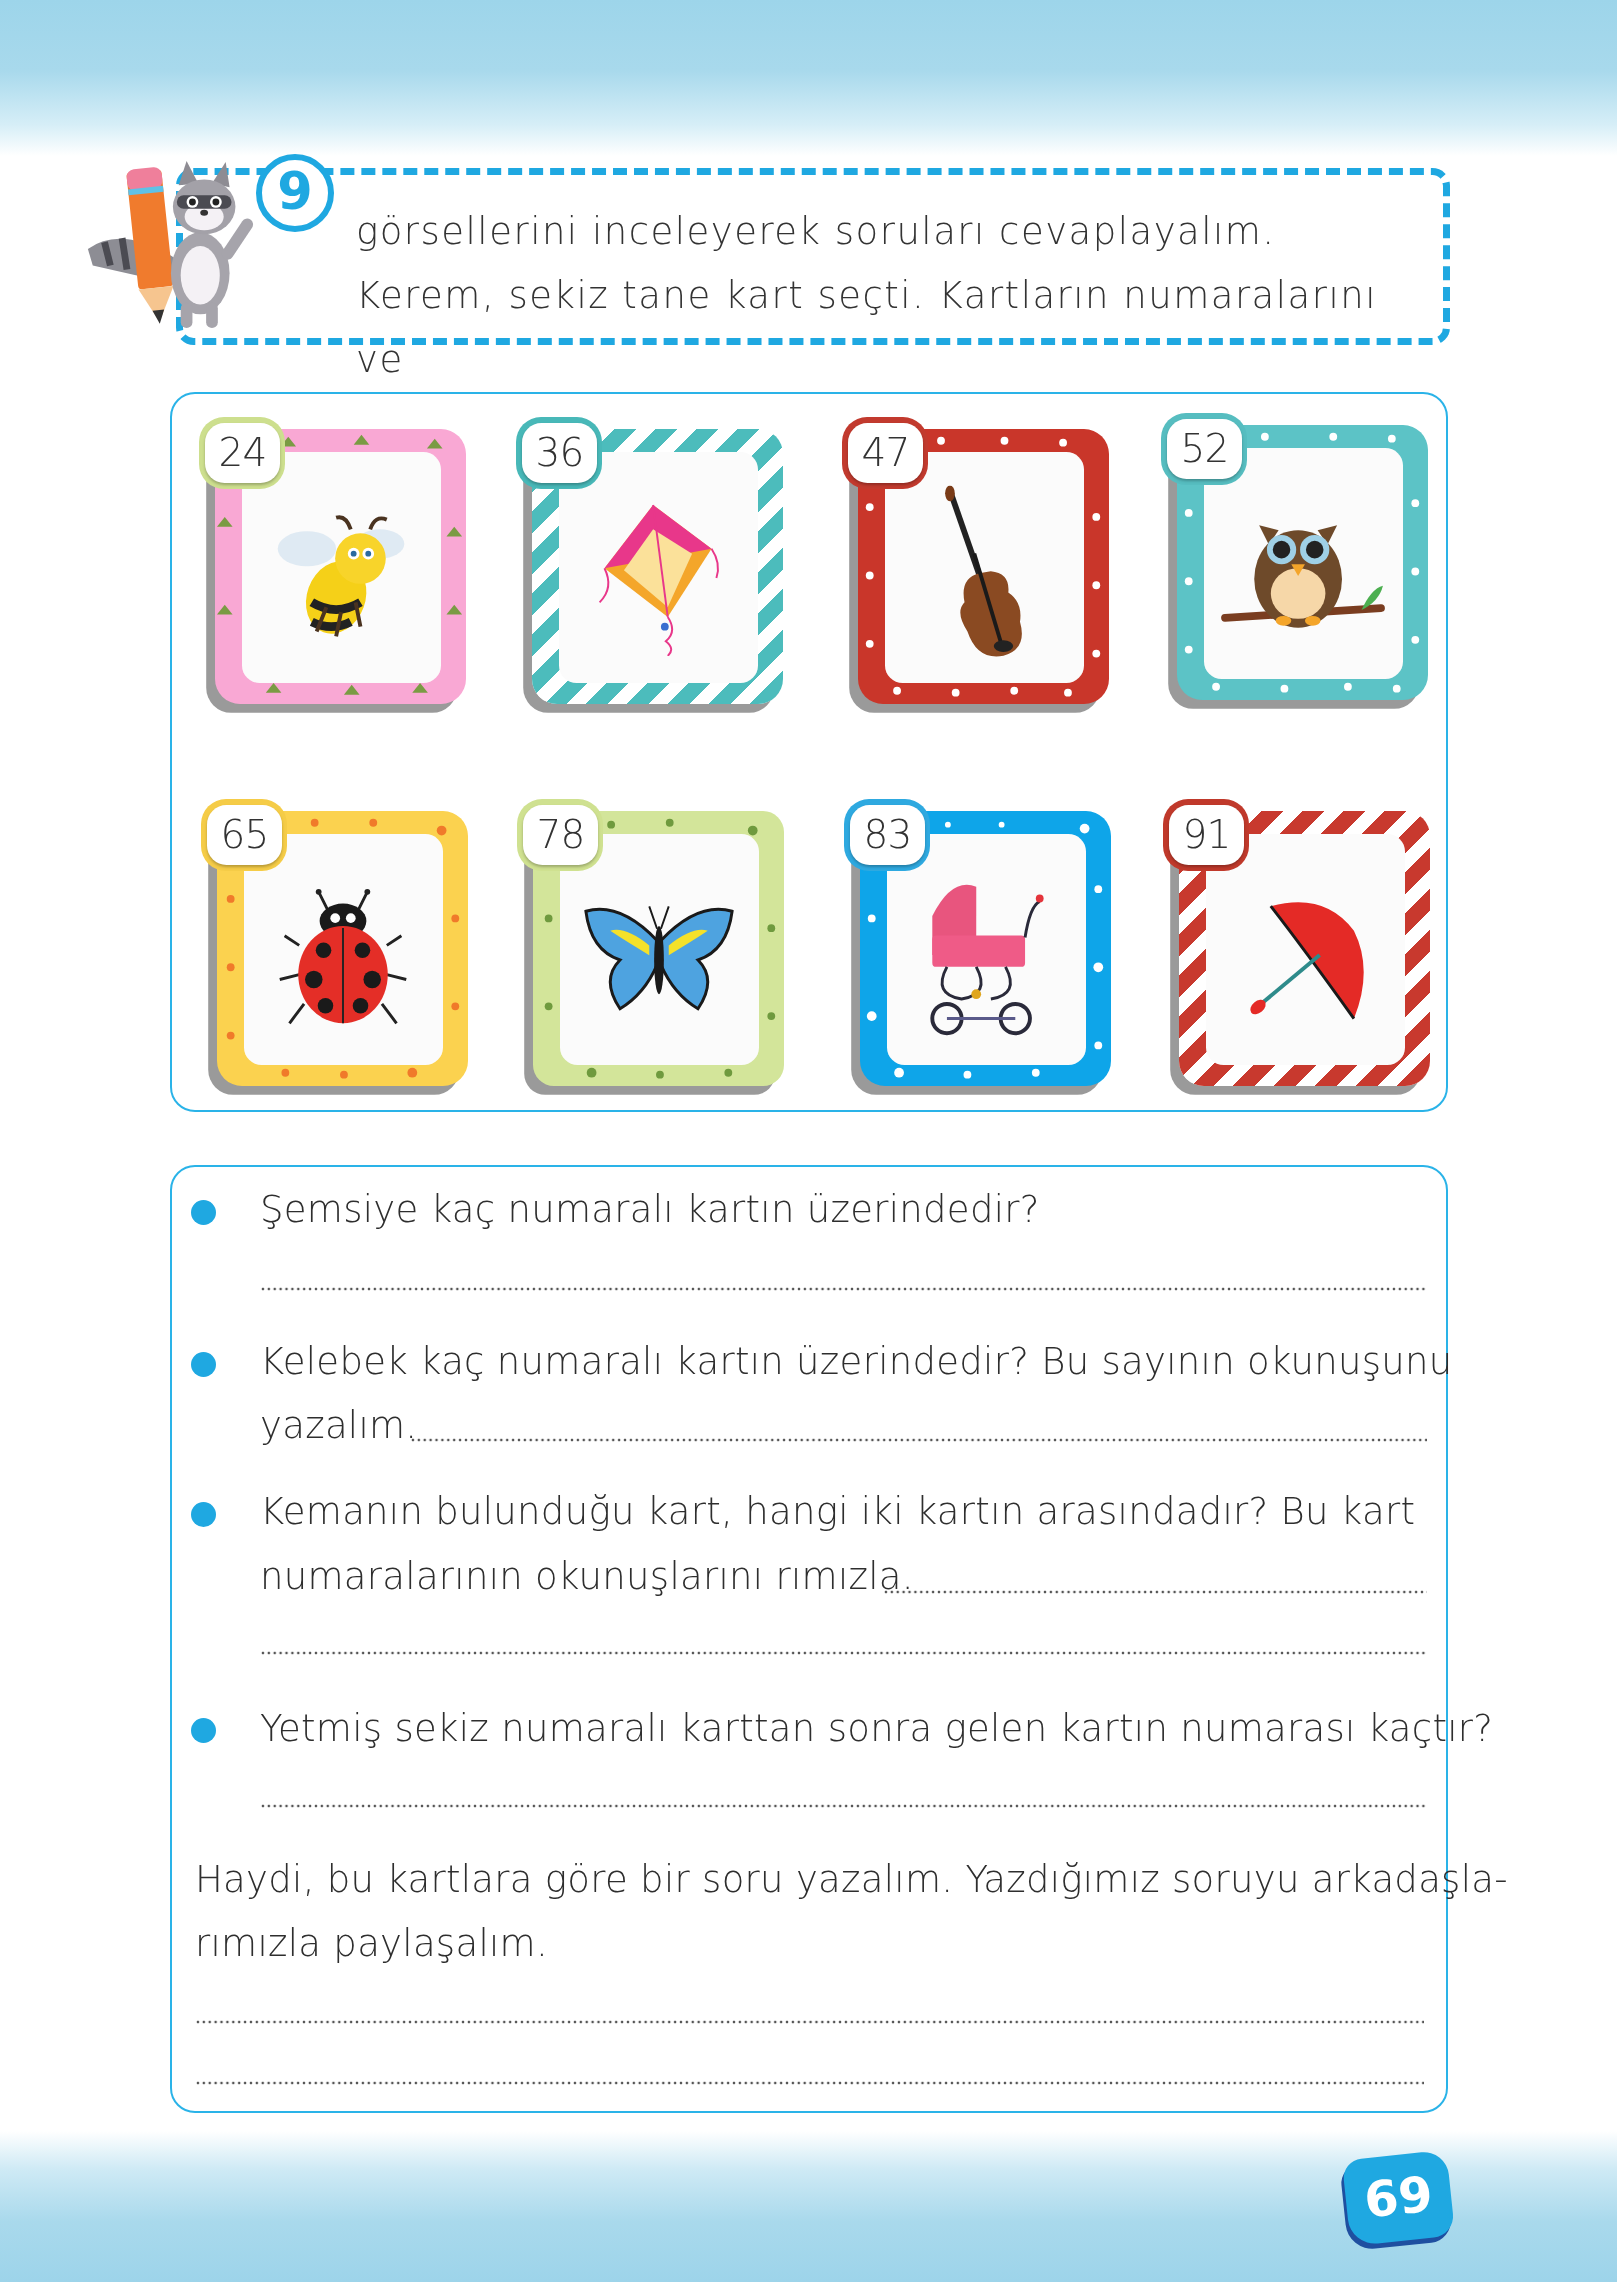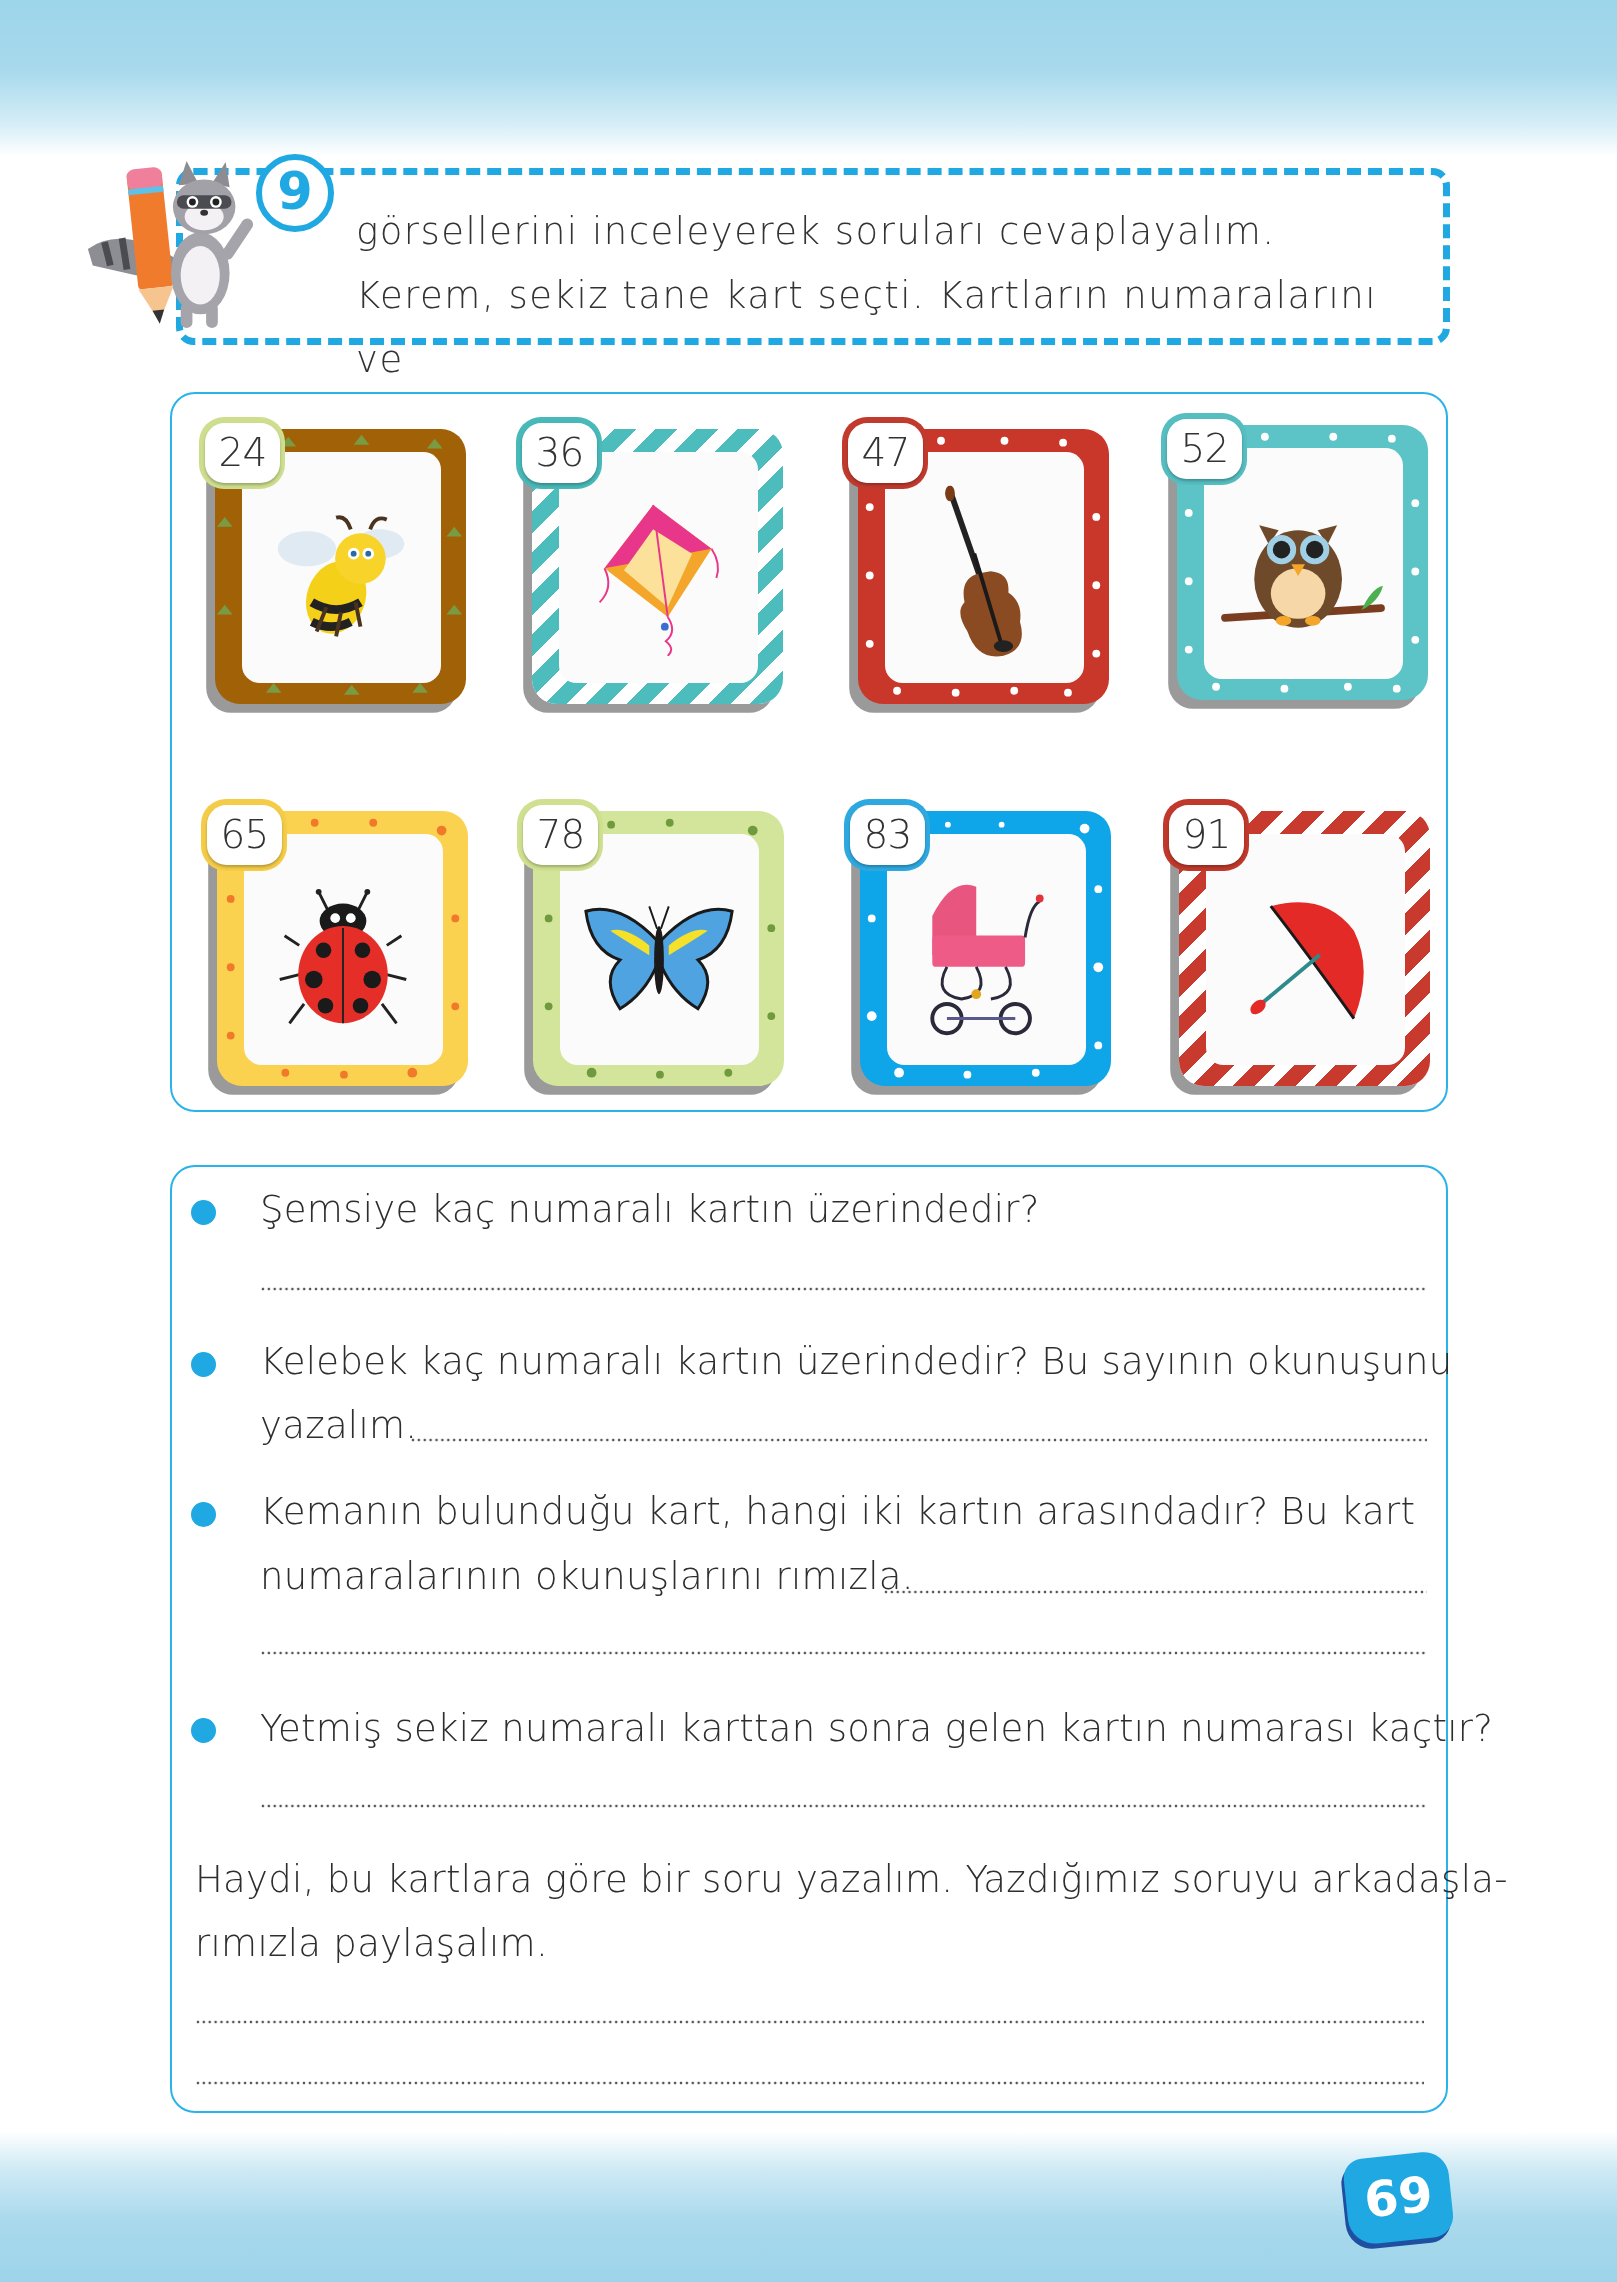--- a/index.html
+++ b/index.html
@@ -52,21 +52,21 @@
   }
   .card .badge span {
     display: block; width: 100%; height: 100%; background: #fff; border-radius: 19.5px;
     font-size: 39px; line-height: 60px; text-align: center; color: #333;
     font-family: "DejaVu Sans", sans-serif; font-weight: 300; letter-spacing: -1px;
     box-shadow: 0 2px 2.9px rgba(0,0,0,0.25);
   }
   .card .pic { position: absolute; left: 50%; top: 54%; transform: translate(-50%,-50%); }
   .dots { position: absolute; inset: 0; border-radius: 25px; overflow: hidden; }
 
-  .frame-green  { background: #a16207; }
+  .frame-green  { background: #f9a8d4; }
   .frame-teal-stripe { background: repeating-linear-gradient(135deg, #4cbcbc 0 15.6px, #ffffff 15.6px 29px); }
   .frame-red-dots { background: #c9362a; }
   .frame-teal-dots { background: #5cc3c6; }
   .frame-yellow { background: #fbd24f; }
   .frame-lime { background: #d3e59a; }
   .frame-blue { background: #0ea5e9; }
   .frame-red-stripe { background: repeating-linear-gradient(135deg, #c8392e 0 15.6px, #ffffff 15.6px 29px); padding-left: 24px; }
 
   .b-green  { background: #cddf8e; }
   .b-teal   { background: #48b8b8; }
@@ -308,21 +308,21 @@
         <circle cx="100" cy="95" r="9"></circle>
       <circle cx="52" cy="122" r="8"></circle>
         <circle cx="88" cy="122" r="8"></circle>
     </g>
   </svg>
   <div class="badge b-yellow">
       <span>65</span>
     </div>
 </div>
 
-<div class="card frame-lime" style="left:533px; top:811px;">
+<div class="card frame-lime" style="left:533px; top:811px;border-radius:21px;">
   <svg class="dots" viewBox="0 0 257 282">
     <g fill="#6f9a3e">
       <circle cx="80" cy="14" r="4"></circle>
         <circle cx="140" cy="12" r="4"></circle>
         <circle cx="225" cy="20" r="5"></circle>
       <circle cx="16" cy="110" r="4"></circle>
         <circle cx="16" cy="200" r="4"></circle>
       <circle cx="244" cy="120" r="4"></circle>
         <circle cx="244" cy="210" r="4"></circle>
       <circle cx="60" cy="268" r="5"></circle>

